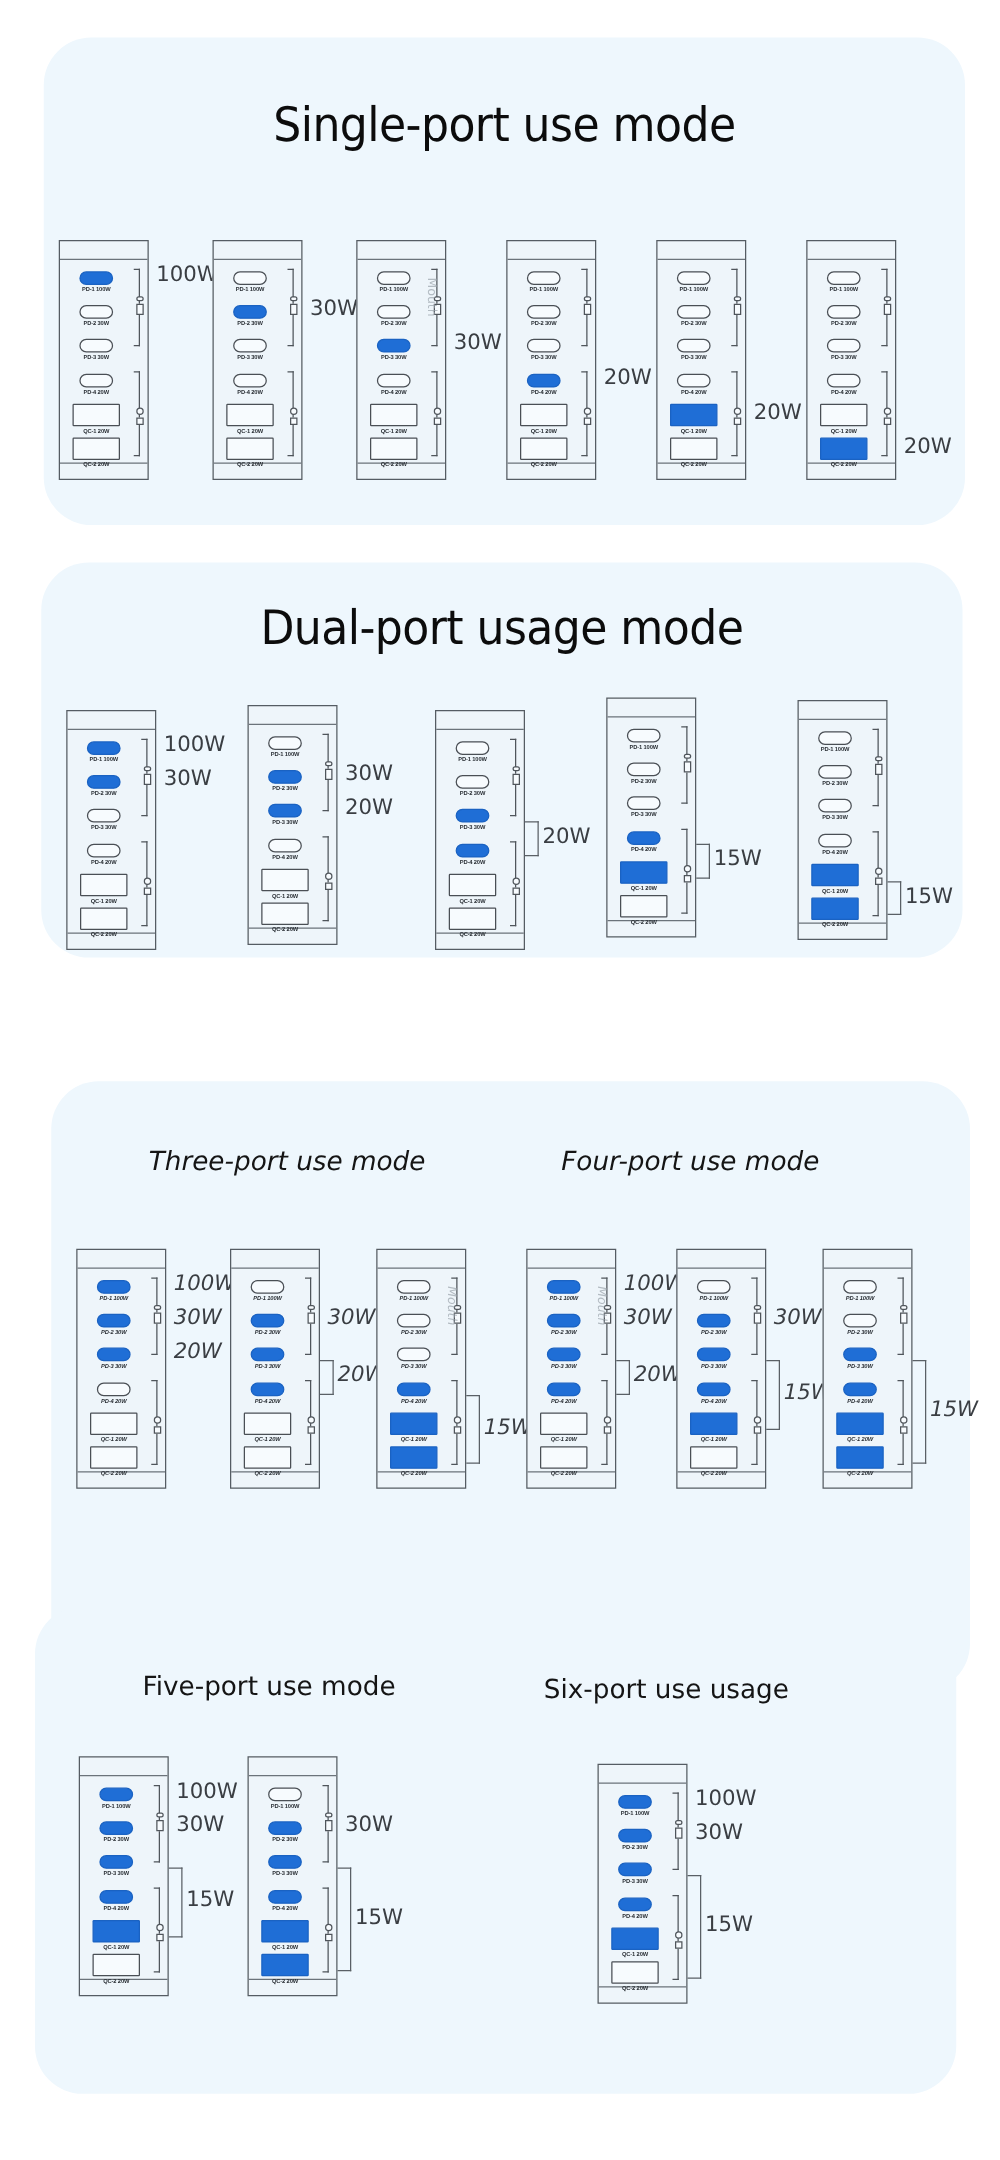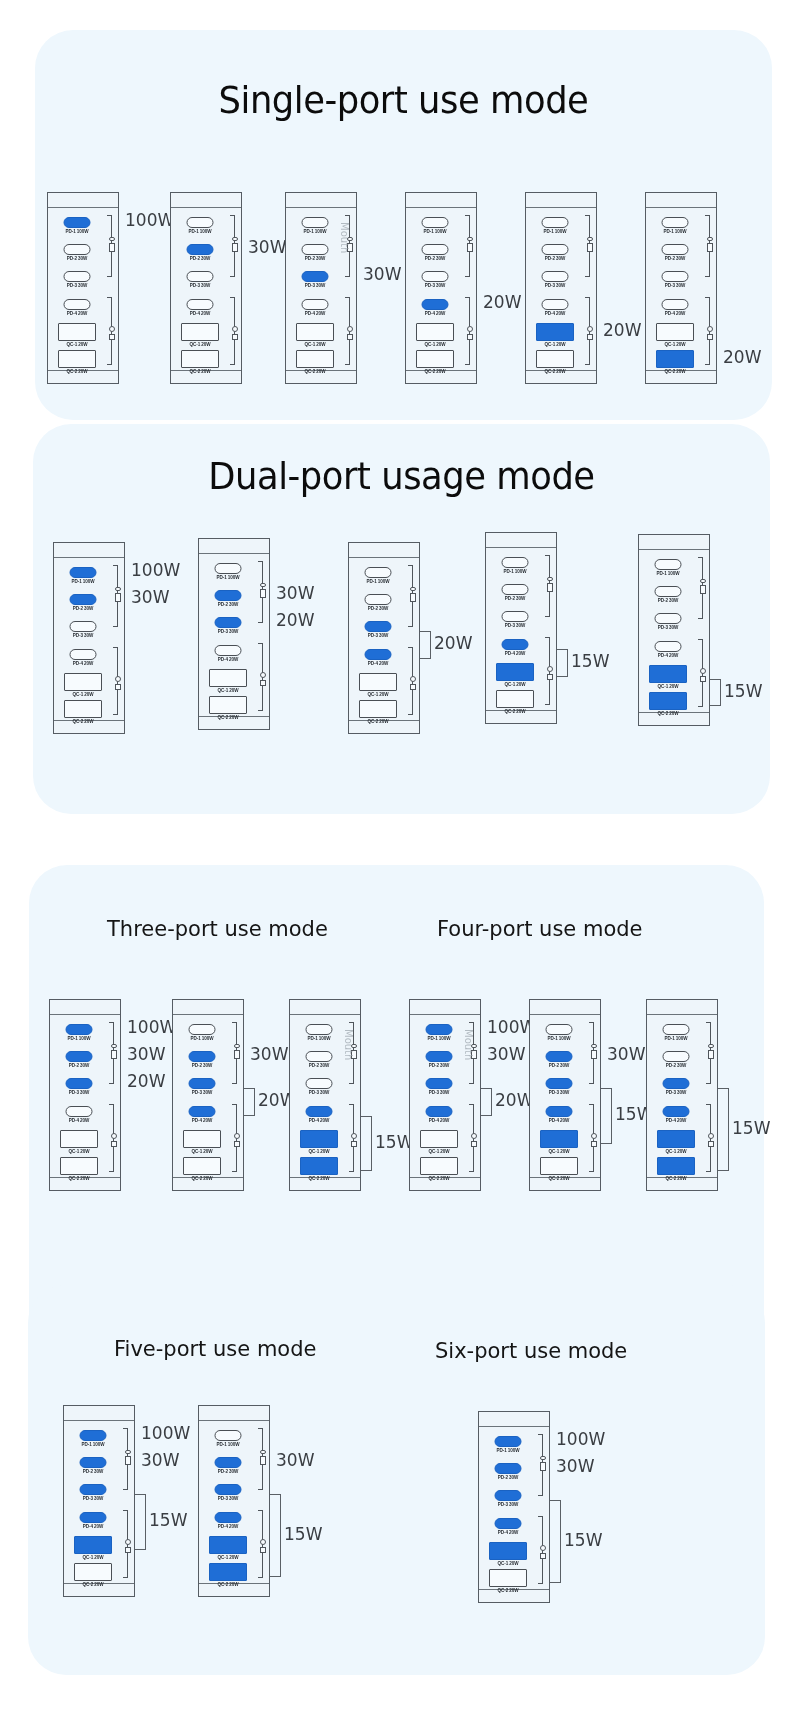--- a/index.html
+++ b/index.html
@@ -172,21 +172,21 @@
         <div class="side-br" style="top: 104px; height: 66px;"></div>
         <div class="side-ico" style="top: 44px; height: 4px; border-radius: 2px;"></div>
         <div class="side-ico" style="top: 50px; height: 9px;"></div>
         <div class="side-ico" style="top: 133px; height: 6px; border-radius: 50%;"></div>
         <div class="side-ico" style="top: 141px; height: 6px;"></div>
       </div>
       <div class="watt" style="top: 155px; left: 78px;">20W</div>
     </div>
 </div>
 
-<div class="card" style="left:33px;top:424px;width:737px;height:390px;">
+<div class="card" style="left:33px;top:450px;width:737px;height:316px;">
   <div class="title" style="top:30px;">Dual-port usage mode</div>
   <div class="charger-slot" style="position:absolute;left:20px;top:118px;">
       <div class="charger">
         <div class="cap-top"></div>
         <div class="cap-bot"></div>
         <div class="port c on" style="top: 24px; left: calc(50% - 6px);"></div>
         <div class="plabel" style="top: 36px; right: 12px;">PD-1 100W</div>
         <div class="port c on" style="top: 51px; left: calc(50% - 6px);"></div>
         <div class="plabel" style="top: 63px; right: 12px;">PD-2 30W</div>
         <div class="port c" style="top: 78px; left: calc(50% - 6px);"></div>
@@ -306,21 +306,21 @@
         <div class="side-ico" style="top: 44px; height: 4px; border-radius: 2px;"></div>
         <div class="side-ico" style="top: 50px; height: 9px;"></div>
         <div class="side-ico" style="top: 133px; height: 6px; border-radius: 50%;"></div>
         <div class="side-ico" style="top: 141px; height: 6px;"></div>
       </div>
       <div class="ext-br" style="left: 72px; width: 10px; top: 145px; height: 25px;"></div>
       <div class="watt" style="top: 146.5px; left: 86px;">15W</div>
     </div>
 </div>
 
-<div class="card" style="left:29px;top:865px;width:735px;height:488px;">
+<div class="card" style="left:41px;top:865px;width:735px;height:488px;font-style:italic;">
   <div class="subtitle" style="left:78px;top:52px;">Three-port use mode</div>
   <div class="subtitle" style="left:408px;top:52px;">Four-port use mode</div>
   <div class="charger-slot" style="position:absolute;left:20px;top:134px;">
       <div class="charger">
         <div class="cap-top"></div>
         <div class="cap-bot"></div>
         <div class="port c on" style="top: 24px; left: calc(50% - 6px);"></div>
         <div class="plabel" style="top: 36px; right: 12px;">PD-1 100W</div>
         <div class="port c on" style="top: 51px; left: calc(50% - 6px);"></div>
         <div class="plabel" style="top: 63px; right: 12px;">PD-2 30W</div>
@@ -476,21 +476,21 @@
         <div class="side-ico" style="top: 133px; height: 6px; border-radius: 50%;"></div>
         <div class="side-ico" style="top: 141px; height: 6px;"></div>
       </div>
       <div class="ext-br" style="left: 72px; width: 10px; top: 89px; height: 81px;"></div>
       <div class="watt" style="top: 118.5px; left: 86px;">15W</div>
     </div>
 </div>
 
 <div class="card" style="left:28px;top:1285px;width:737px;height:390px;">
   <div class="subtitle" style="left:86px;top:52px;">Five-port use mode</div>
-  <div class="subtitle" style="left:407px;top:54px;">Six-port use mode</div>
+  <div class="subtitle" style="left:407px;top:54px;">Six-port use usage</div>
   <div class="charger-slot" style="position:absolute;left:35px;top:120px;">
       <div class="charger">
         <div class="cap-top"></div>
         <div class="cap-bot"></div>
         <div class="port c on" style="top: 24px; left: calc(50% - 6px);"></div>
         <div class="plabel" style="top: 36px; right: 12px;">PD-1 100W</div>
         <div class="port c on" style="top: 51px; left: calc(50% - 6px);"></div>
         <div class="plabel" style="top: 63px; right: 12px;">PD-2 30W</div>
         <div class="port c on" style="top: 78px; left: calc(50% - 6px);"></div>
         <div class="plabel" style="top: 90px; right: 12px;">PD-3 30W</div>

